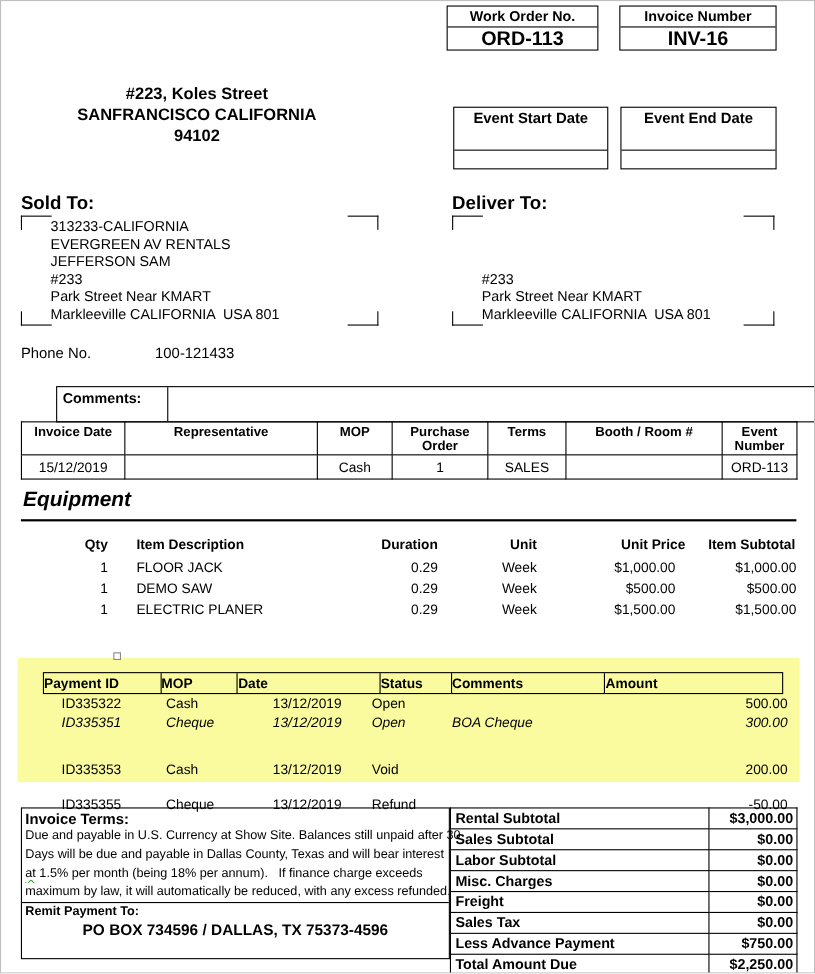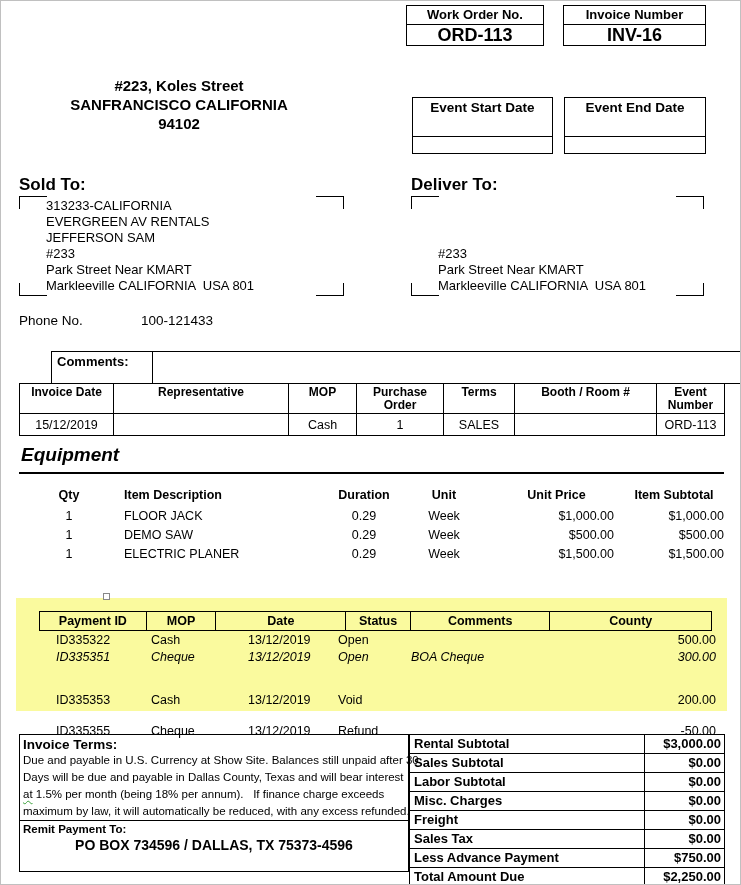--- a/index.html
+++ b/index.html
@@ -61,33 +61,33 @@
   #order-table th { font-size:12px; font-weight:bold; text-align:center;
     vertical-align:top; padding-top:2px; line-height:13px; height:26px; box-sizing:border-box; }
   #order-table td { font-size:12.5px; text-align:center; height:19px; }
 
   #equipment-title { left:20px; top:443px; font-size:19px; font-weight:bold; font-style:italic; }
   #equipment-rule { left:18px; top:471px; width:705px; height:0; border-top:2px solid #000; }
 
   #equip-table { left:38px; top:486px; width:685px; border-collapse:collapse; table-layout:fixed; }
   #equip-table th { font-size:12.5px; font-weight:bold; height:19px; vertical-align:top; }
   #equip-table td { font-size:12.5px; height:17px; vertical-align:top; }
-  .eq-c { text-align:center;margin-top:16px; }
+  .eq-c { text-align:right;margin-top:16px; }
   .eq-l { text-align:left; padding-left:25px; }
   .eq-r { text-align:right; padding-right:10px; }
   .eq-r2 { text-align:right; padding-right:0; }
 
   #payment-highlight { left:15px; top:597px; width:711px; height:113px; background:#FAFA9E; }
   #mini-square { left:102px; top:592px; width:7px; height:7px; background:#fff;
     border:1px solid #888; box-sizing:border-box; }
 
   #pay-header { left:38px; top:610px; width:673px; height:20px;
     border:1px solid #000; box-sizing:border-box; display:flex; }
   #pay-header .ph { border-right:1px solid #000; box-sizing:border-box;
-    font-weight:bold; font-size:12.5px; text-align:center; line-height:18px; }
+    font-weight:bold; font-size:12.5px; line-height:18px; }
   #pay-header .ph:last-child { border-right:none; }
   .phw1{width:107px}.phw2{width:70px}.phw3{width:130px}.phw4{width:65px}.phw5{width:140px}.phw6{width:161px}
 
   .pay-row { position:absolute; left:0; width:741px; height:17px; font-size:12.5px; }
   .pay-row span { position:absolute; white-space:pre; }
   .pc1{left:55px}.pc2{left:150px}.pc3{left:247px}.pc4{left:337px}.pc5{left:410px}
   .pc6{right:26px; text-align:right;}
 
   #terms-box { left:18px; top:733px; width:390px; height:138px;
     border:1px solid #000; box-sizing:border-box; }
@@ -247,21 +247,21 @@
 
   <div id="payment-highlight" class="abs" style="background: rgb(250, 250, 158);"></div>
   <div id="mini-square" class="abs"></div>
 
   <div id="pay-header" class="abs">
     <div class="ph phw1">Payment ID</div>
     <div class="ph phw2">MOP</div>
     <div class="ph phw3">Date</div>
     <div class="ph phw4">Status</div>
     <div class="ph phw5">Comments</div>
-    <div class="ph phw6">County</div>
+    <div class="ph phw6">Amount</div>
   </div>
 
   <div class="pay-row" style="top:632px;">
     <span class="pc1">ID335322</span>
     <span class="pc2">Cash</span>
     <span class="pc3">13/12/2019</span>
     <span class="pc4">Open</span>
     <span class="pc5"></span>
     <span class="pc6">500.00</span>
   </div>

